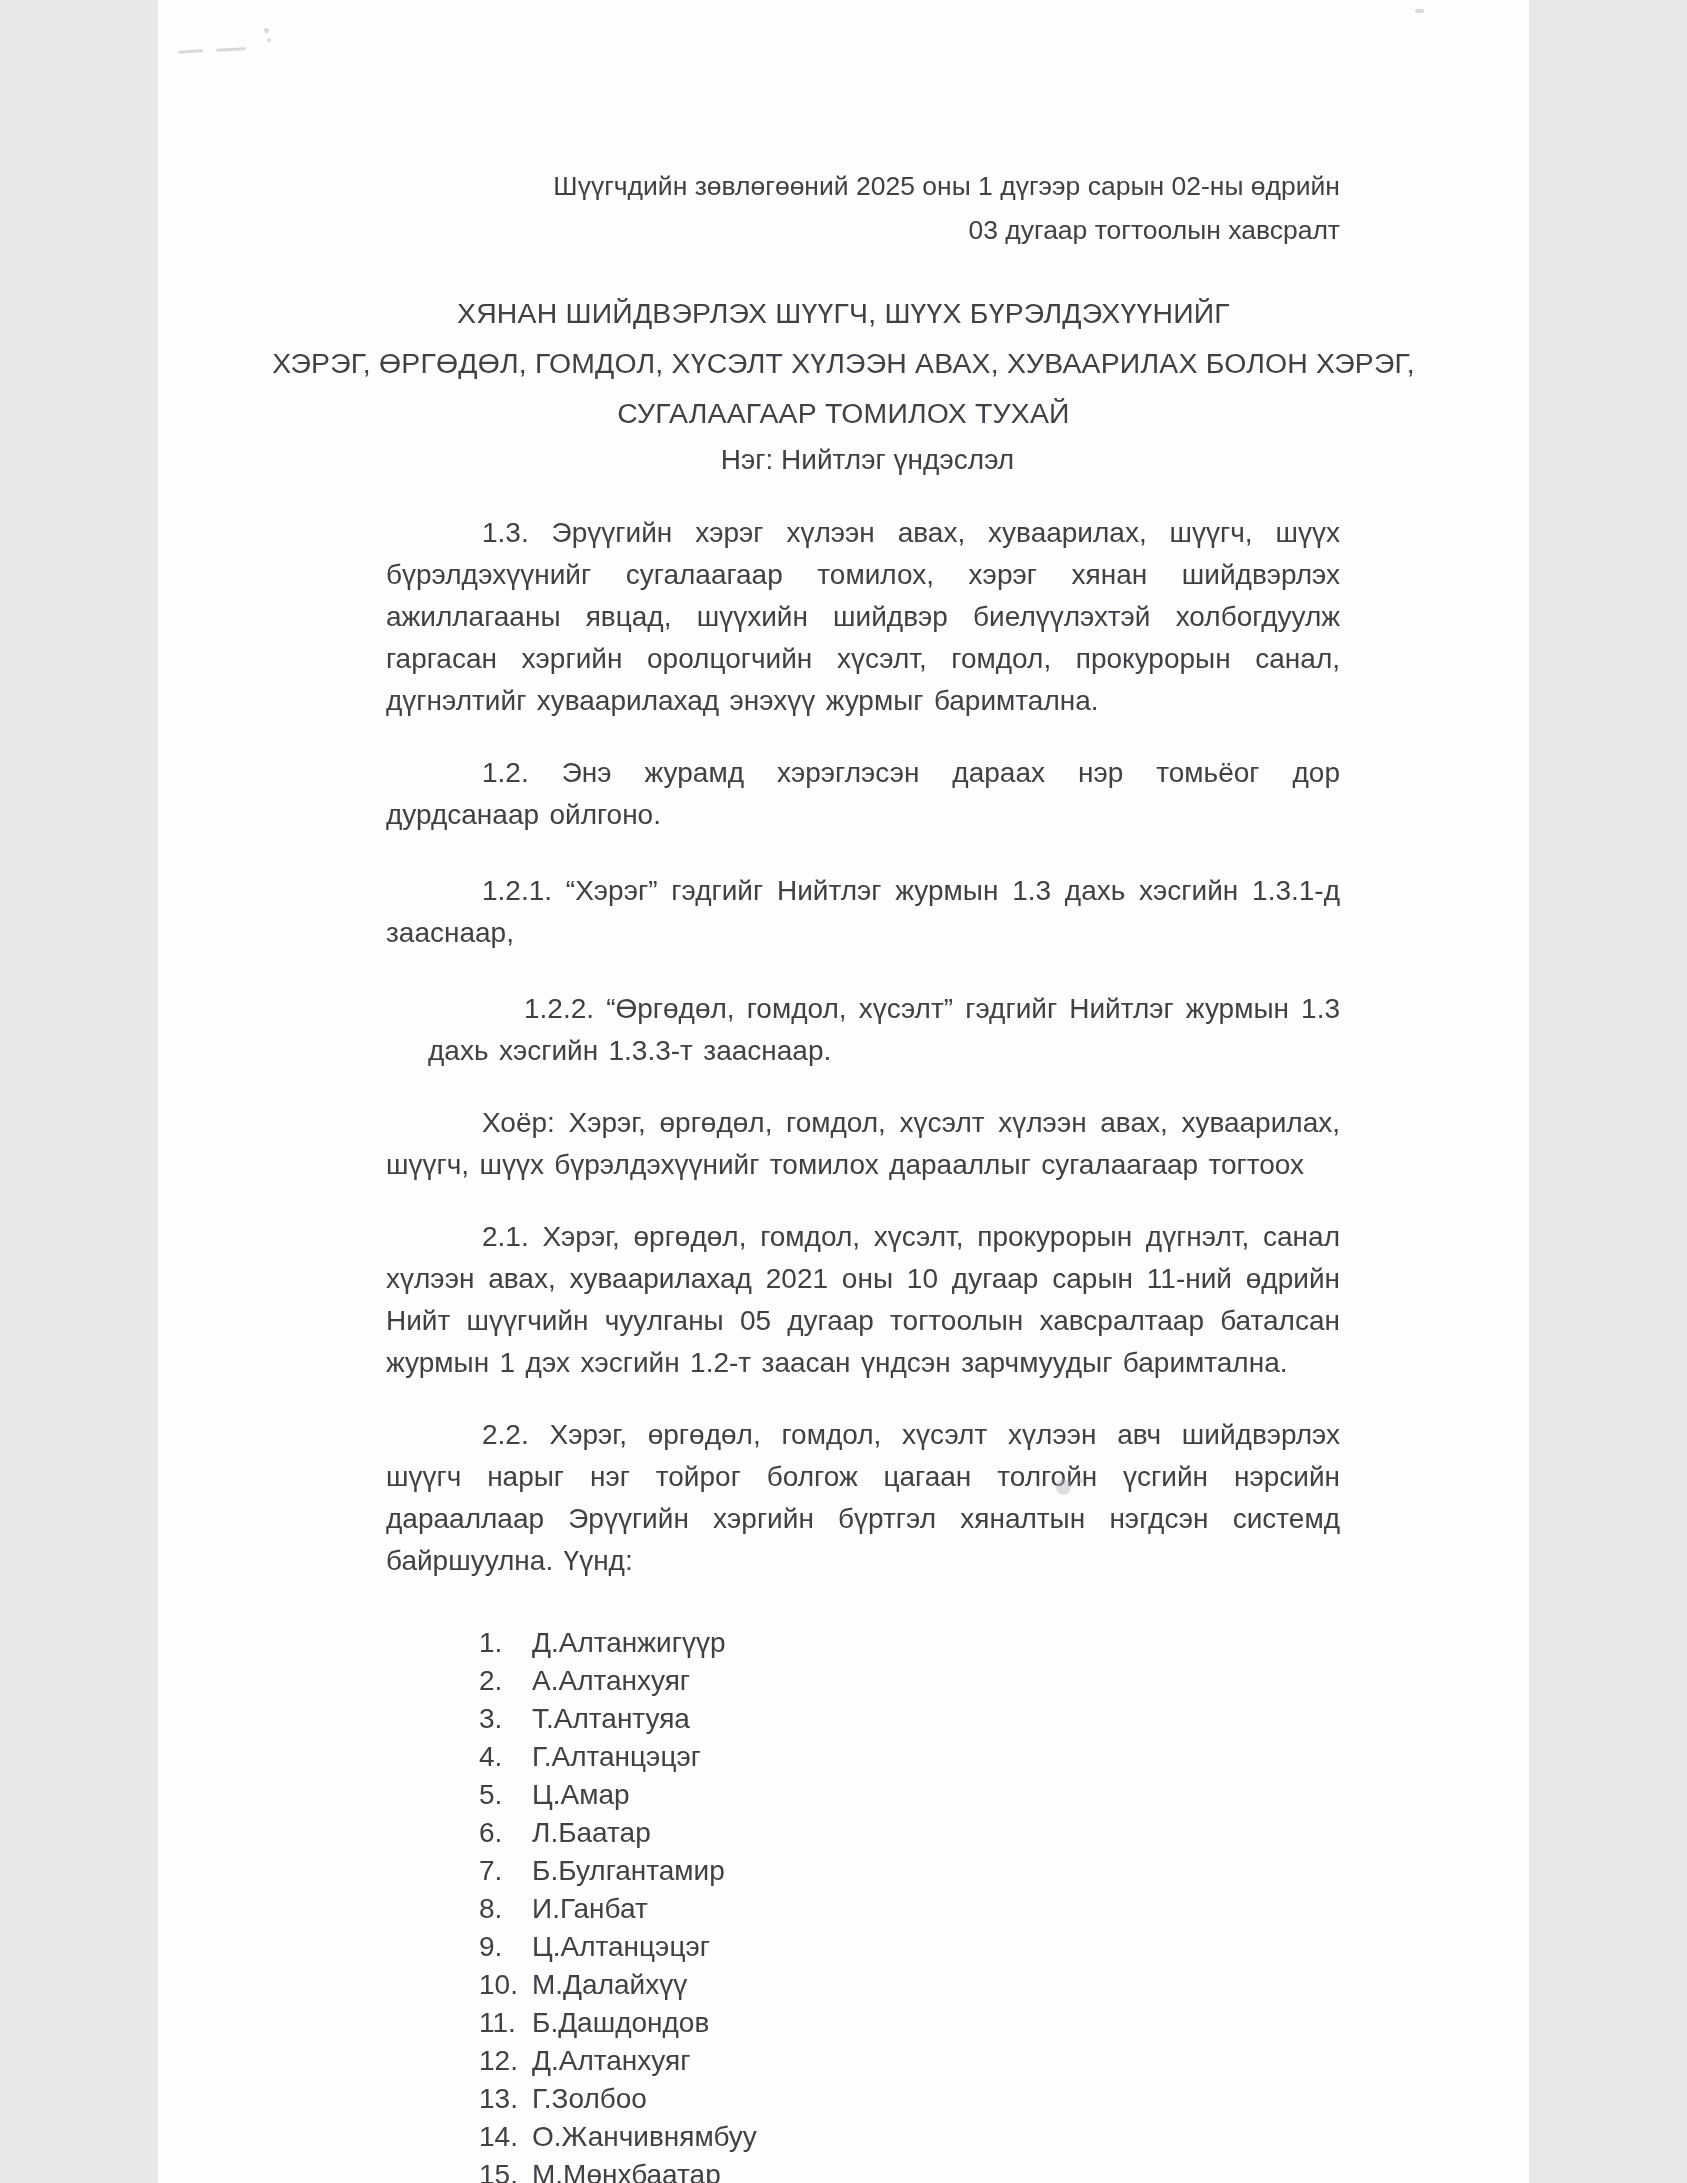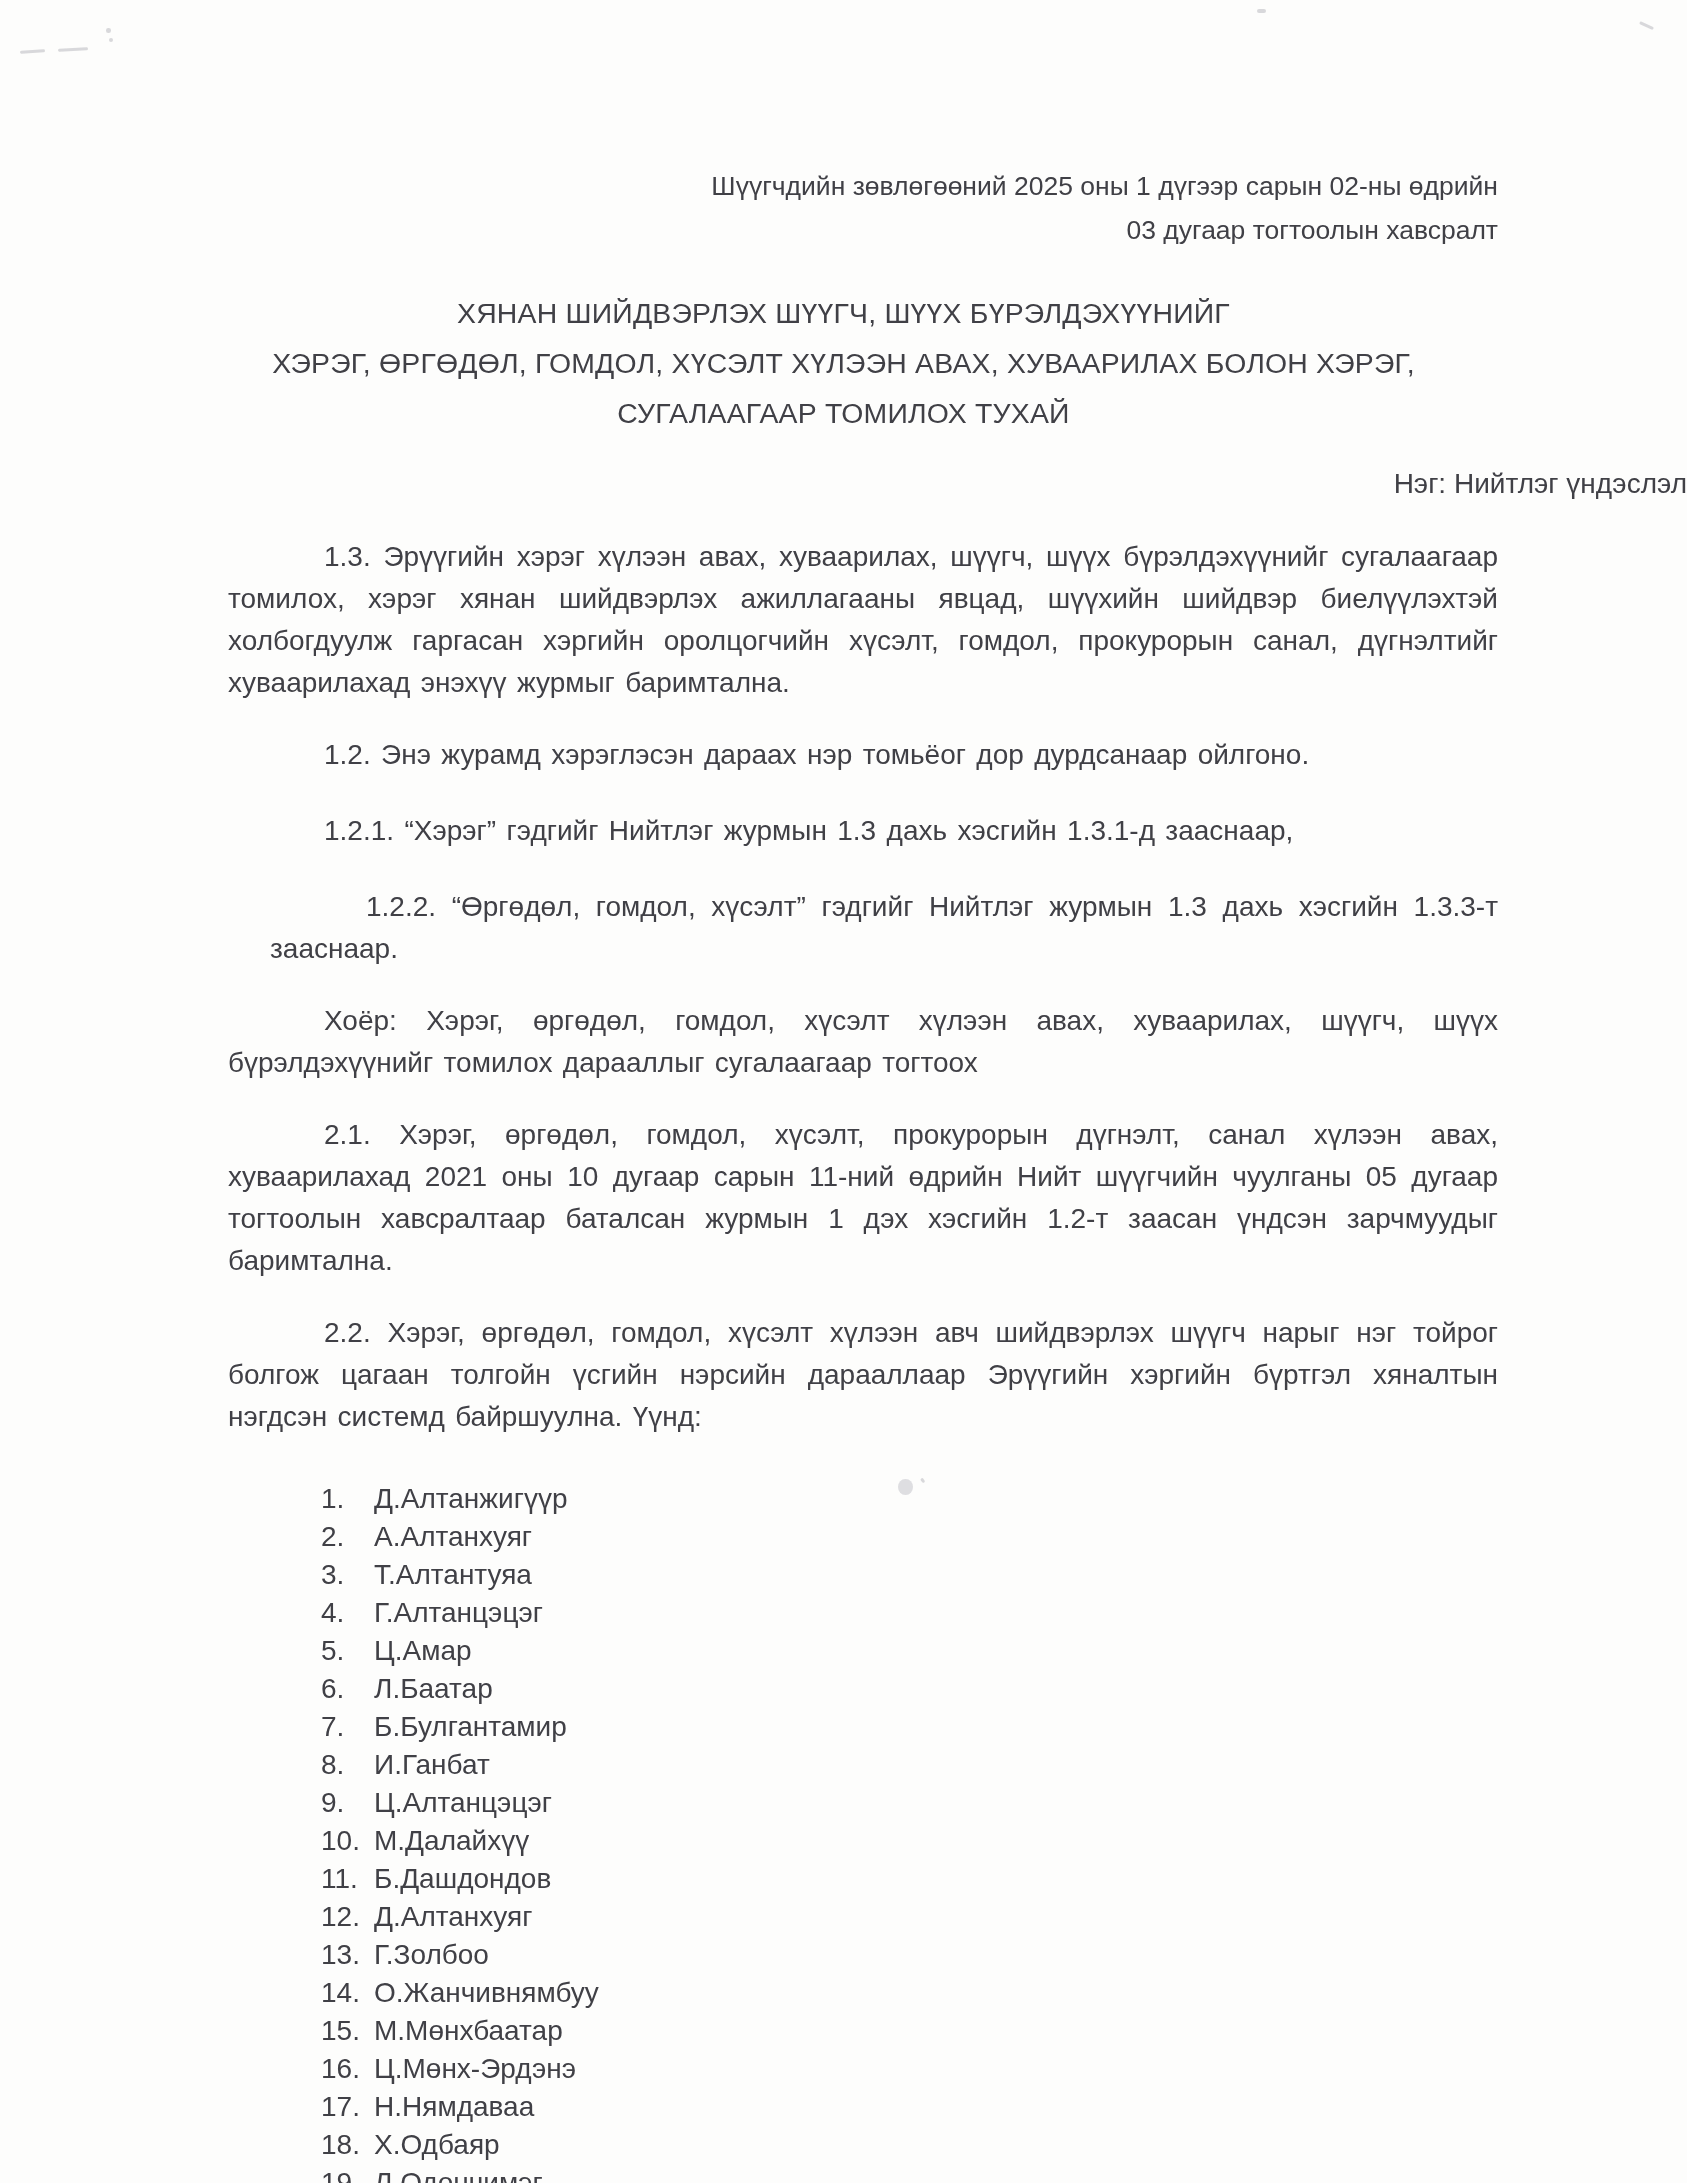--- a/index.html
+++ b/index.html
@@ -1,19 +1,19 @@
 <!DOCTYPE html>
 <html style="font-size:10.6px"><head>
 <meta charset="utf-8">
 <style>
   html, body { margin: 0; padding: 0; }
   body { background: #e8e8e8; }
   .page {
     position: relative;
-    width: 1687px;
+    width: 1371px;
     height: 2183px;
     margin: 0 auto;
     background: #fdfdfc;
     overflow: hidden;
     font-family: "Liberation Sans", sans-serif;
     color: #404046;
     box-sizing: border-box;
   }
   .doc-header {
     padding-top: 164px;
@@ -24,22 +24,21 @@
   }
   .doc-title {
     margin-top: 36px;
     text-align: center;
     font-size: 28.4px;
     line-height: 50px;
     letter-spacing: 0.2px;
   }
   .doc-title .t-line { white-space: nowrap; }
   .section-heading {
-    margin-top: 24px;
-    text-align: right;
+    text-align: center;
     font-size: 28px;
     line-height: 44px;
     padding-left: 48px;
   }
   .content {
     padding-left: 228px;
     padding-right: 189px;
   }
   p.body {
     margin: 30px 0 0 0;

